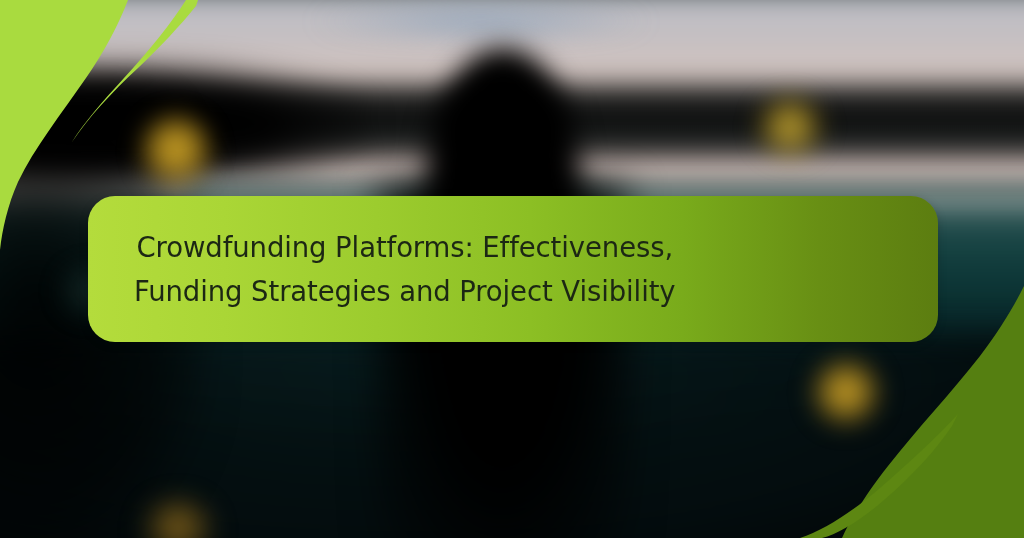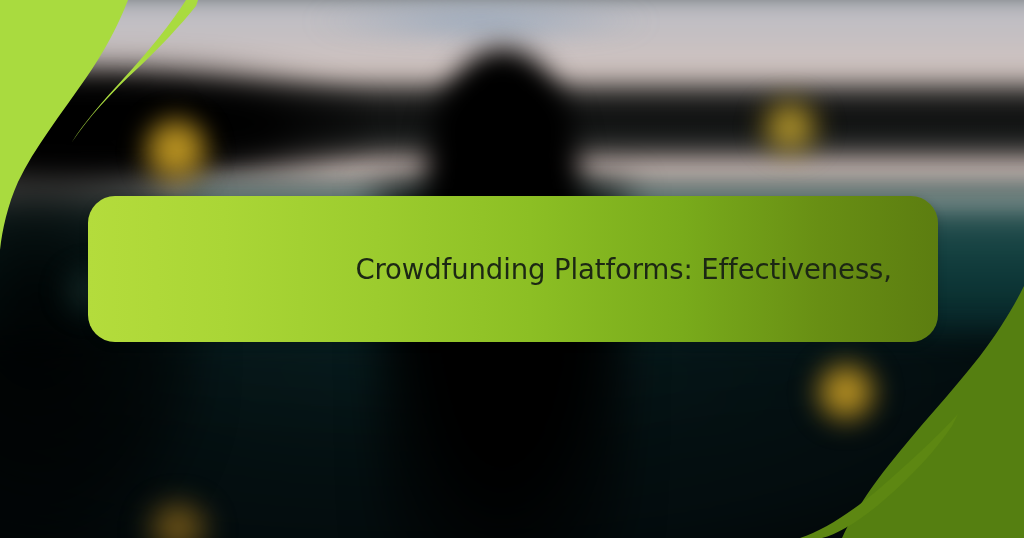--- a/index.html
+++ b/index.html
@@ -233,21 +233,21 @@
       #b4dc3c 0%,
       #aad636 16%,
       #9ccc2e 34%,
       #8cbf24 52%,
       #79ab1b 70%,
       #688f14 86%,
       #5c7d10 100%);
     box-shadow: 0 2px 10px rgba(0,0,0,0.18);
     display: flex;
     align-items: center;
-    justify-content: flex-end;
+    justify-content: flex-start;
   }
 
   .banner-title {
     margin: 0;
     padding: 0 46px;
     text-align: center;
     font-family: "DejaVu Sans", sans-serif;
     font-size: 27.5px;
     font-weight: 400;
     line-height: 44px;
@@ -291,16 +291,16 @@
 
       <path fill="#557f11" d="M 1024,538 L 1024,286 C 1014,306 1000,330 980,356
                C 952,392 916,430 888,466 C 866,494 850,520 842,538 Z"></path>
 
       <path fill="#5d8712" d="M 952,426 C 936,450 912,476 884,500 C 860,521 838,534 822,538
                L 800,538 C 824,530 852,512 880,488 C 910,462 938,436 958,414 Z"></path>
     </svg>
   </div>
 
   <div class="banner">
-    <h1 class="banner-title"><span>Crowdfunding Platforms: Effectiveness,</span><br></h1>
+    <h1 class="banner-title"><span>Crowdfunding Platforms: Effectiveness,</span><br><span>Funding Strategies and Project Visibility</span></h1>
   </div>
 
 </div>
 
 </body></html>

